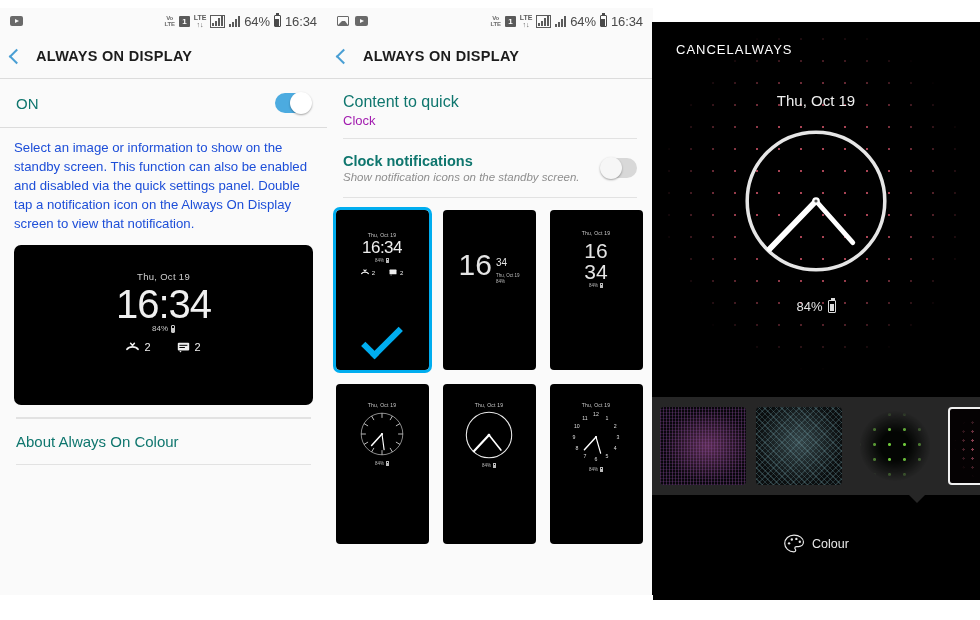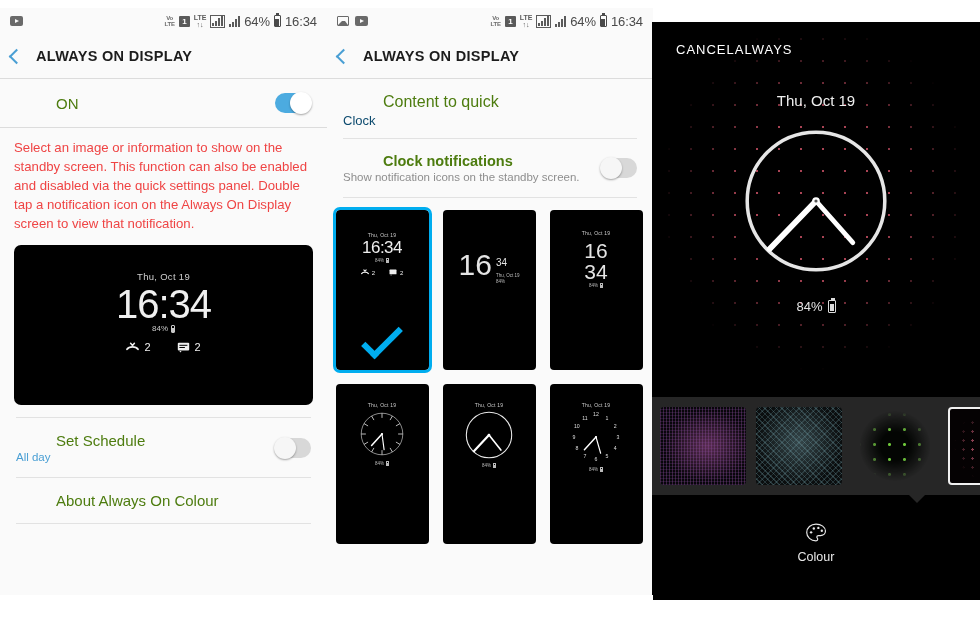--- a/index.html
+++ b/index.html
@@ -56,34 +56,34 @@
   
   .appbar { height:44px; display:flex; align-items:center; gap:14px; padding:0 7px; background:#fafafa;}
   .back-chev { width:11px;height:11px;border-left:2.2px solid #4a9fd4;border-bottom:2.2px solid #4a9fd4;
     transform: rotate(45deg); margin-left:4px; cursor:pointer;}
   .appbar-title{ font-size:14.5px; font-weight:bold; color:#1c1c1c; letter-spacing:0.3px;}
 
   
   .hr { height:1px; background:#e2e2e2; margin:0 16px; }
   .hr-full { height:1px; background:#dcdcdc; }
   .row { padding:14px 16px; display:flex; align-items:center; }
-  .row-title{ font-size:15px; color:#4d7c0f;margin-left:40px; }
+  .row-title{ font-size:15px; color:#0f766e; }
   .row-sub{ font-size:11.5px; margin-top:2px; }
   .row-sub.blue{ color:#4a9fd4; }
-  .row-sub.grey{ color:#8e8e8e; }
-  .row-sub.teal{ color:#0c4a6e; font-size:13px;}
+  .row-sub.grey{ color:#8e8e8e;font-style:italic; }
+  .row-sub.teal{ color:#a21caf; font-size:13px;}
   .spacer{ flex:1; }
 
   .toggle{ width:36px; height:20px; border-radius:10px; position:relative; flex:none; cursor:pointer;}
   .toggle .knob{ position:absolute; top:-1px; width:22px; height:22px; border-radius:50%;
     background:#fff; box-shadow:0 1px 2px rgba(0,0,0,.35); }
   .toggle.on{ background:#4cabe0; } .toggle.on .knob{ right:-1px; }
   .toggle.off{ background:#d8d8d8; } .toggle.off .knob{ left:-1px; background:#f6f6f6;}
 
-  .desc{ padding:10px 14px 4px; font-size:13.2px; line-height:19px; color:#ef4444; }
+  .desc{ padding:10px 14px 4px; font-size:13.2px; line-height:19px; color:#1d4ed8; }
 
   
   .aod-card{ margin:8px 14px 0; height:160px; background:#000; border-radius:7px;
     display:flex; flex-direction:column; align-items:center; justify-content:flex-start;
     padding-top:26px; color:#e8e8e8; }
   .aod-date{ font-size:9.5px; color:#cfcfcf; letter-spacing:.3px;}
   .aod-time{ font-size:40px; font-weight:300; line-height:44px; letter-spacing:-1px; color:#f0f0f0;}
   .aod-batt{ font-size:8px; color:#c8c8c8; display:flex; align-items:center; gap:3px; margin-top:-2px;}
   .aod-notifs{ display:flex; gap:26px; margin-top:8px; font-size:11px; color:#f0f0f0; align-items:center;}
   .aod-notif{ display:flex; align-items:center; gap:5px; }
@@ -163,21 +163,21 @@
     background-image: radial-gradient(circle, #c05870 1.1px, transparent 1.4px);
     background-size:9px 9px;
     -webkit-mask-image: radial-gradient(ellipse 58% 62% at 50% 50%, #000 25%, transparent 78%);
     mask-image: radial-gradient(ellipse 58% 62% at 50% 50%, #000 25%, transparent 78%);}
   .caret{ position:absolute; bottom:97px; left:78%; width:0;height:0;
     border-left:9px solid transparent; border-right:9px solid transparent;
     border-top:9px solid #262626; z-index:4;}
 
   .p3-toolbar{ position:absolute; left:0; right:0; bottom:0; height:105px; background:#000;
     display:flex; align-items:center; justify-content:center; gap:48px; padding-bottom:8px;}
-  .tool{ width:82px; height:62px; border-radius:4px; display:flex; flex-direction:column;
+  .tool{ width:82px; height:62px; border-radius:4px; display:flex; flex-direction:row;
     align-items:center; justify-content:center; gap:7px; color:#e8e8e8; font-size:12.5px; cursor:pointer;}
   .tool.active{ background:#323232; }
 
   .bottom-white{ position:absolute; left:0; top:595px; width:653px; height:25px; background:#fff;}
 </style>
 </head>
 <body>
 
 <div class="screen">
 
@@ -249,30 +249,20 @@
             <rect x="2.4" y="5" width="5.5" height="1" fill="#000"></rect>
           </svg>
           <span>2</span>
         </span>
       </div>
     </div>
 
     <div style="height:12px"></div>
     <div class="hr"></div>
 
-    <div class="row">
-      <div>
-        <div class="row-title">Set Schedule</div>
-        <div class="row-sub blue">All day</div>
-      </div>
-      <span class="spacer"></span>
-      <span class="toggle off">
-          <span class="knob"></span>
-        </span>
-    </div>
     <div class="hr"></div>
 
     <div class="row">
       <span class="row-title">About Always On Colour</span>
     </div>
     <div class="hr"></div>
   </div>
 
   <div class="panel light panel-2">
 

